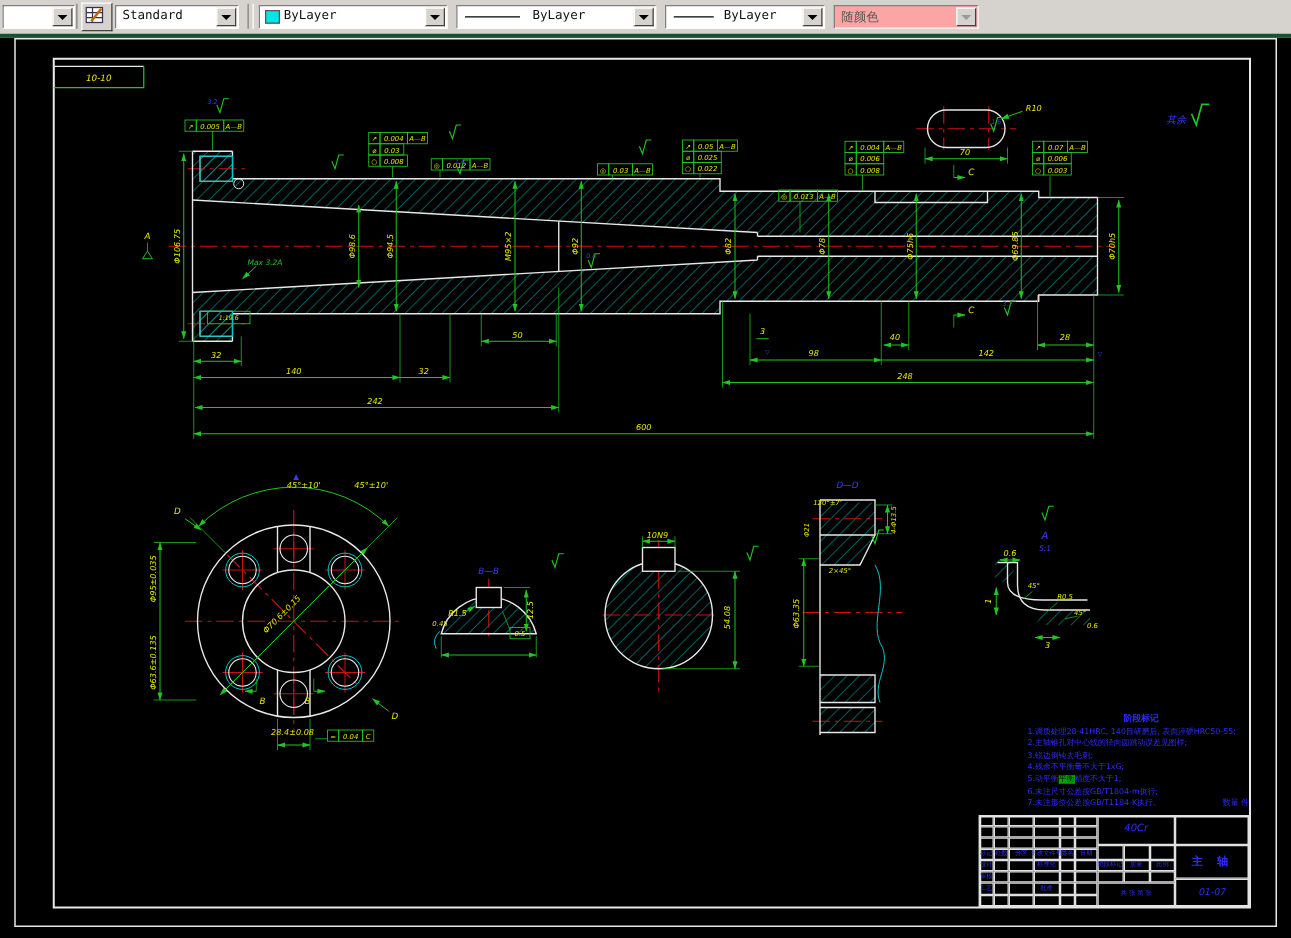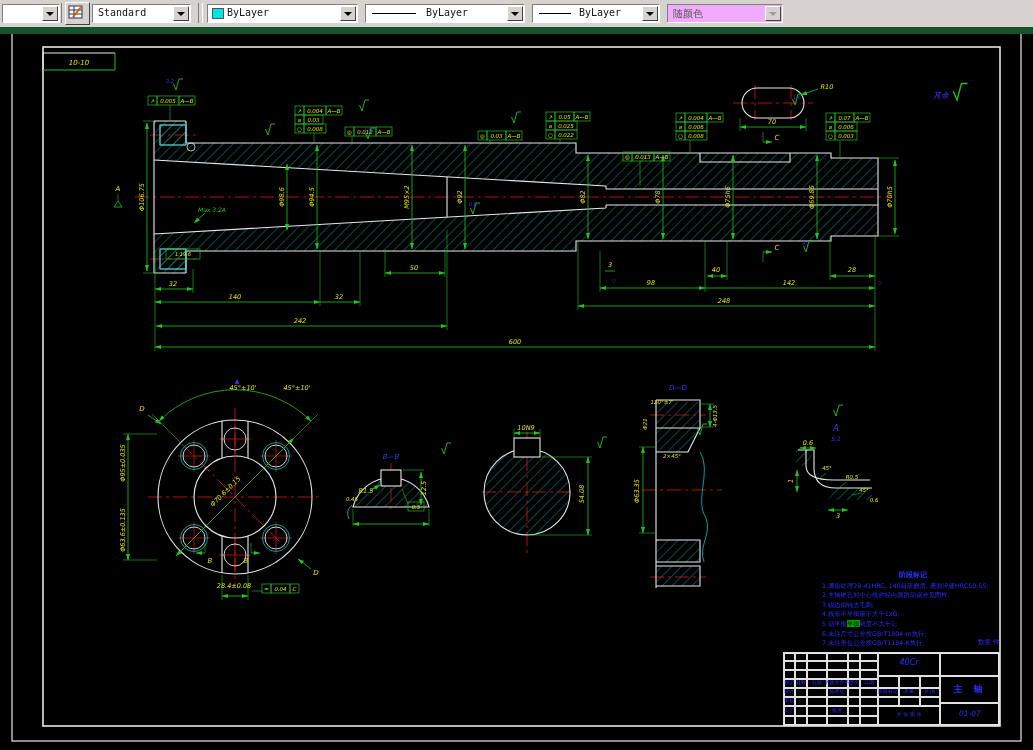--- a/index.html
+++ b/index.html
@@ -1,37 +1,37 @@
 <!DOCTYPE html>
 <html><head>
 <meta charset="utf-8">
 <style>
   html,body{margin:0;padding:0;}
   body{width:1033px;height:750px;background:#000;position:relative;overflow:hidden;
        font-family:"DejaVu Sans",sans-serif;}
   
   #toolbar{position:absolute;left:0;top:0;width:1033px;height:27px;background:#d6d3ce;
-           border-bottom:7px solid #14532d;z-index:5;}
+           border-bottom:3px solid #14532d;z-index:5;}
   .tb-combo{position:absolute;top:4px;height:17px;background:#fff;
             border:1px solid;border-color:#808080 #fff #fff #808080;
             font-family:"DejaVu Sans Mono",monospace;font-size:10px;color:#111;}
   .tb-combo .txt{position:absolute;left:5px;top:2px;white-space:nowrap;}
   .tb-btn{position:absolute;right:1px;top:1px;width:14px;height:13px;background:#d6d3ce;
           border:1px solid;border-color:#fff #404040 #404040 #fff;}
   .tb-btn:after{content:"";position:absolute;left:3px;top:5px;border:4px solid transparent;
                 border-top-color:#000;}
   .tb-btn.dis:after{border-top-color:#9a9a9a;}
   .sep{position:absolute;top:3px;width:3px;height:20px;
        border-left:1px solid #808080;border-right:1px solid #fff;}
   .swatch{position:absolute;left:4px;top:3px;width:10px;height:9px;background:#00e6e6;
           border:1px solid #555;}
   .lineglyph{position:absolute;left:6px;top:8px;width:44px;border-top:1px solid #000;}
   .iconbtn{position:absolute;left:65px;top:2px;width:23px;height:21px;background:#d6d3ce;
            border:1px solid;border-color:#fff #404040 #404040 #fff;}
-  .dis-combo{background:#f0abfc;color:#555;}
+  .dis-combo{background:#fca5a5;color:#555;}
   
   #cad{position:absolute;left:0;top:0;z-index:1;}
   text{font-family:"DejaVu Sans",sans-serif;font-style:italic;}
   
   #notes{position:absolute;left:822px;top:571px;width:182px;z-index:4;color:#2e2eff;
          font-size:6.3px;line-height:9.6px;}
   #notes .nt{text-align:center;font-weight:bold;font-size:7px;}
   #notes .hl{background:#00a400;color:#001000;}
   #notes-tail{position:absolute;left:948px;top:638px;color:#2e2eff;font-size:6.5px;z-index:4;padding-left:30px;}
   

